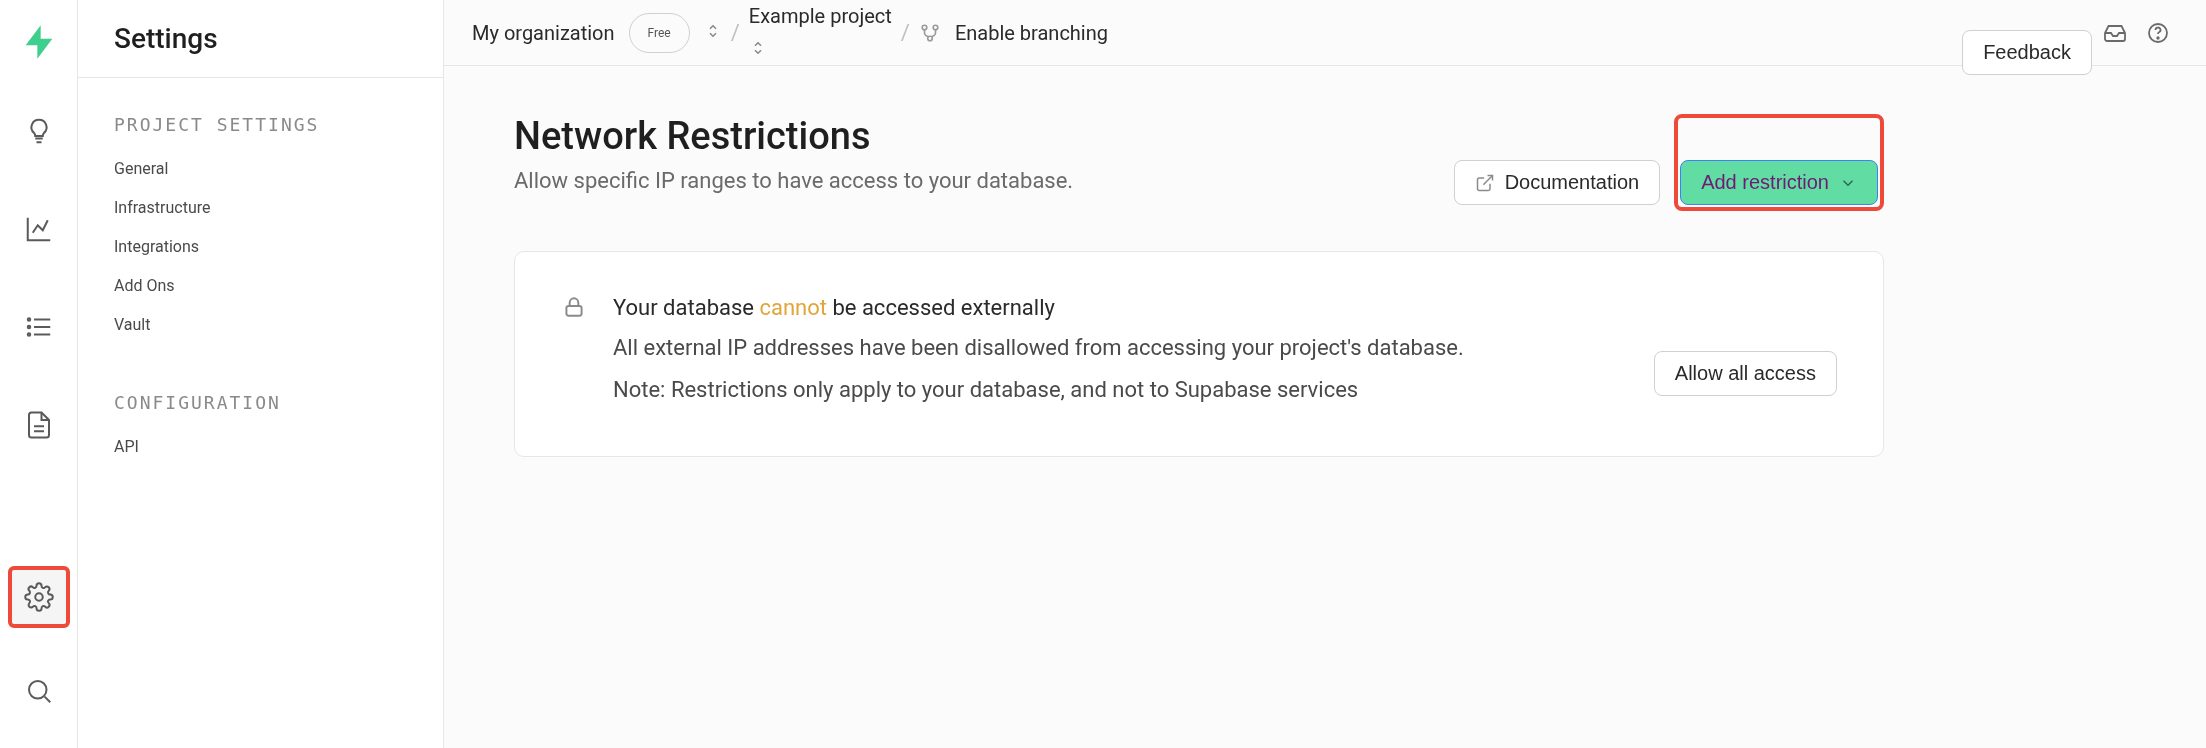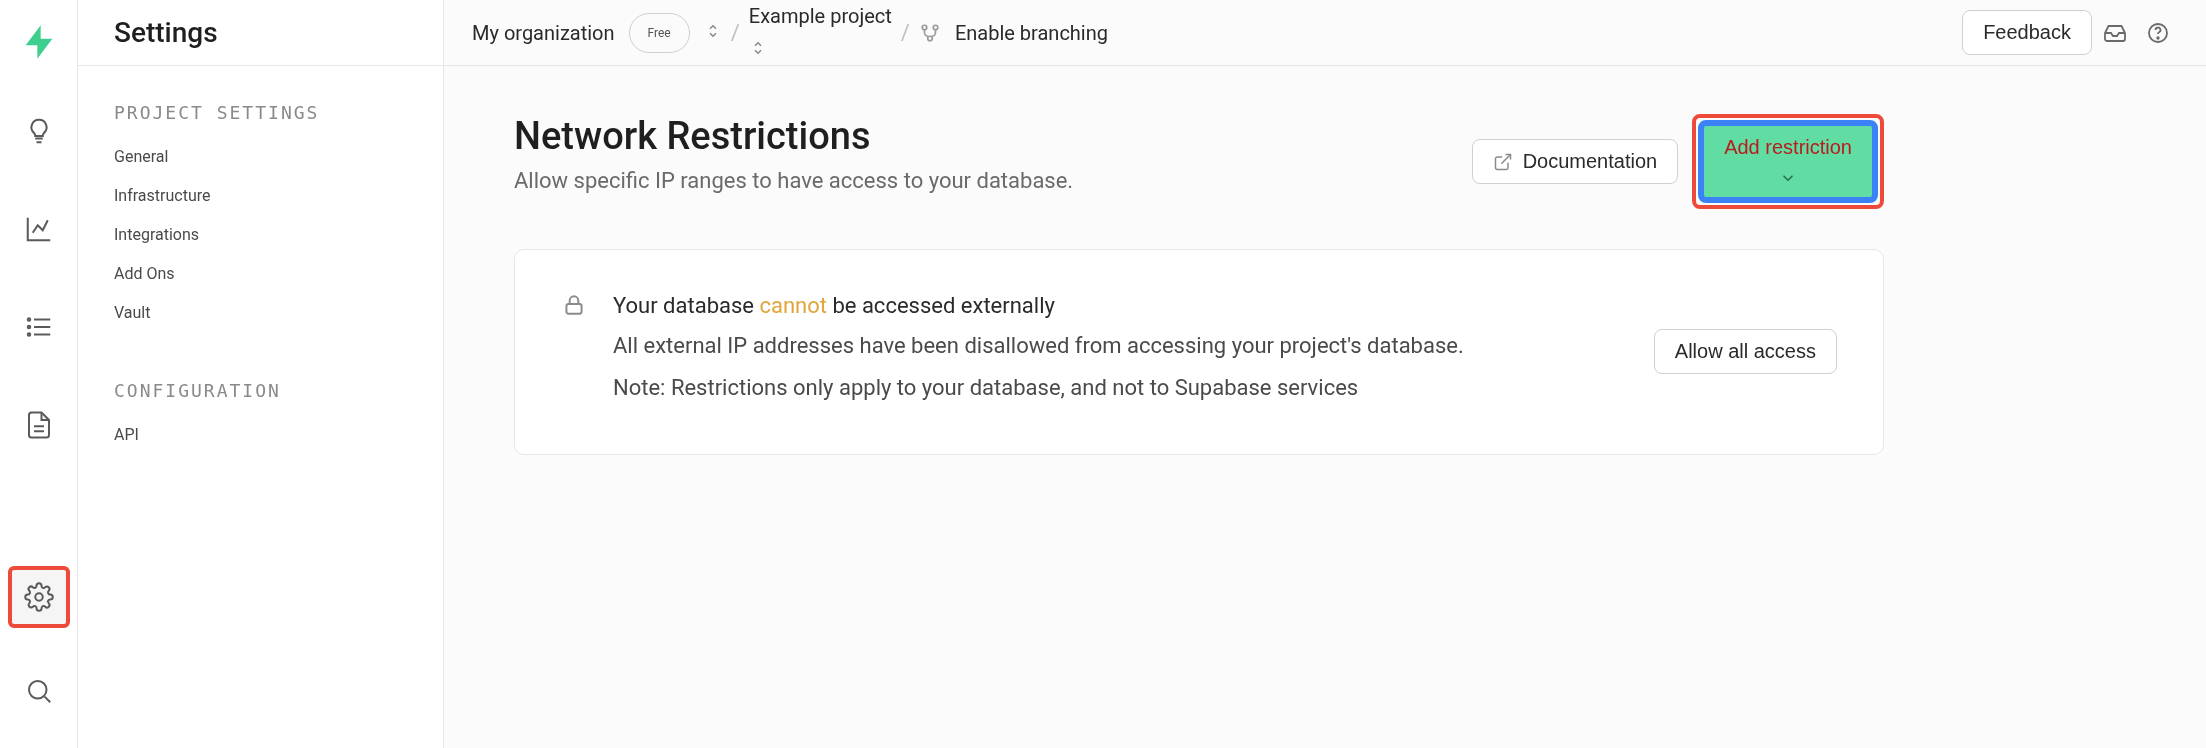--- a/index.html
+++ b/index.html
@@ -56,21 +56,21 @@
 
   
   .sidebar {
     width: 366px;
     border-right: 1px solid #e6e6e6;
     display: flex;
     flex-direction: column;
     background: #fff;
   }
   .sidebar-header {
-    height: 66px;
+    height: 78px;
     display: flex; align-items: center;
     padding: 0 36px;
     border-bottom: 1px solid #e6e6e6;
     font-size: 28px;
     font-weight: 500;
   }
   .sidebar-group {
     padding: 28px 0 12px 0;
   }
   .sidebar-group-title {
@@ -145,21 +145,21 @@
   .branching svg { width: 22px; height: 22px; color: #9a9a9a; }
   .topbar-spacer { flex: 1; }
   .btn {
     border: 1px solid #d0d0d0;
     background: #fff;
     border-radius: 8px;
     padding: 10px 20px;
     font-size: 20px;
     color: #2a2a2a;
     cursor: pointer;
-    display: inline-flex; align-items: center; gap: 10px;
+    display: inline-flex; align-items: center; gap: 10px; margin-top: 40px;
   }
   .icon-btn {
     width: 40px; height: 40px;
     display: inline-flex; align-items: center; justify-content: center;
     color: #6a6a6a; cursor: pointer; border-radius: 8px;
   }
   .icon-btn svg { width: 24px; height: 24px; }
 
   .content {
     padding: 48px 70px;
@@ -169,24 +169,23 @@
     width: 100%;
     max-width: 1370px;
   }
   .section-titles { flex: 1; }
   .section-title { font-size: 38px; font-weight: 500; margin-bottom: 10px; }
   .section-sub { font-size: 22px; color: #6a6a6a; }
   .section-actions { display: flex; align-items: center; gap: 14px; }
   .btn.docs svg { width: 20px; height: 20px; color: #8a8a8a; }
   .btn.primary {
     background: #61dca3;
-    border: 6px solid #3b82f6;
-    color: #b91c1c;
+    border: 1px solid #3b82f6;
+    color: #701a75;
     font-weight: 500;
-    flex-direction: column;
   }
   .btn.primary svg { width: 18px; height: 18px; color: #2c6a4b; }
   .highlight-ring {
     border: 4px solid #ed4a3a;
     border-radius: 8px;
     padding: 2px;
     display: inline-flex;
   }
 
   .card {

